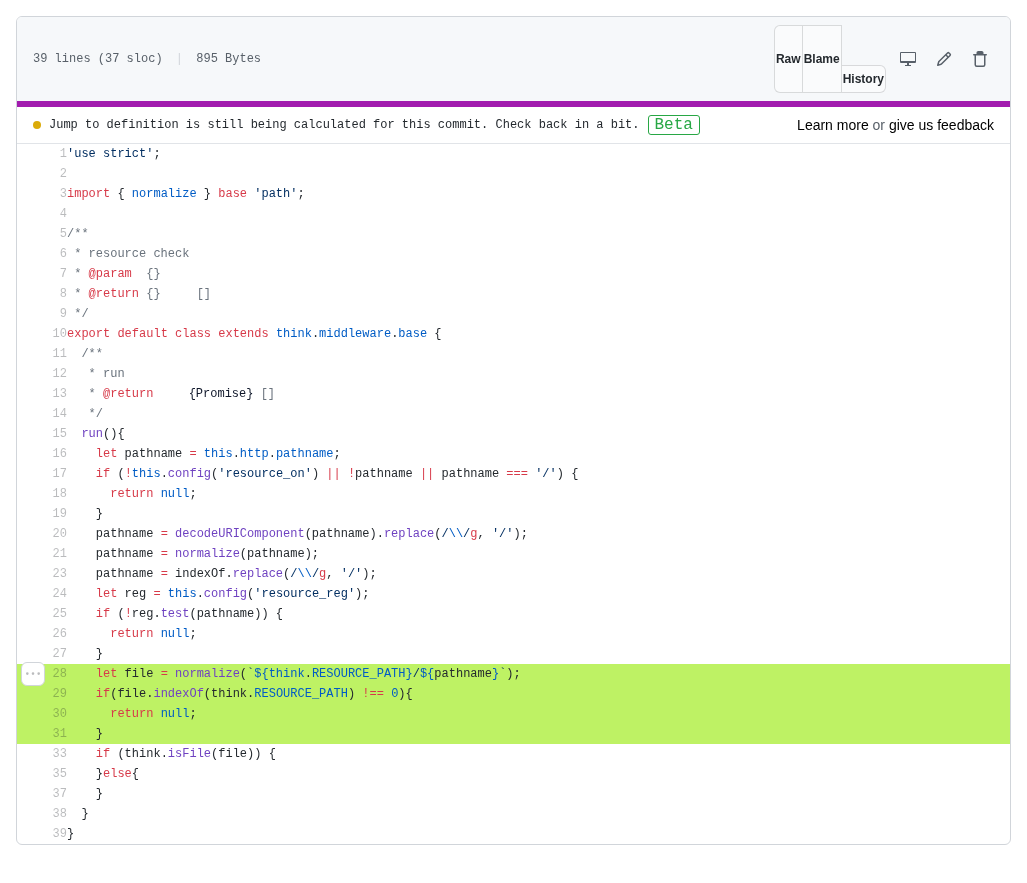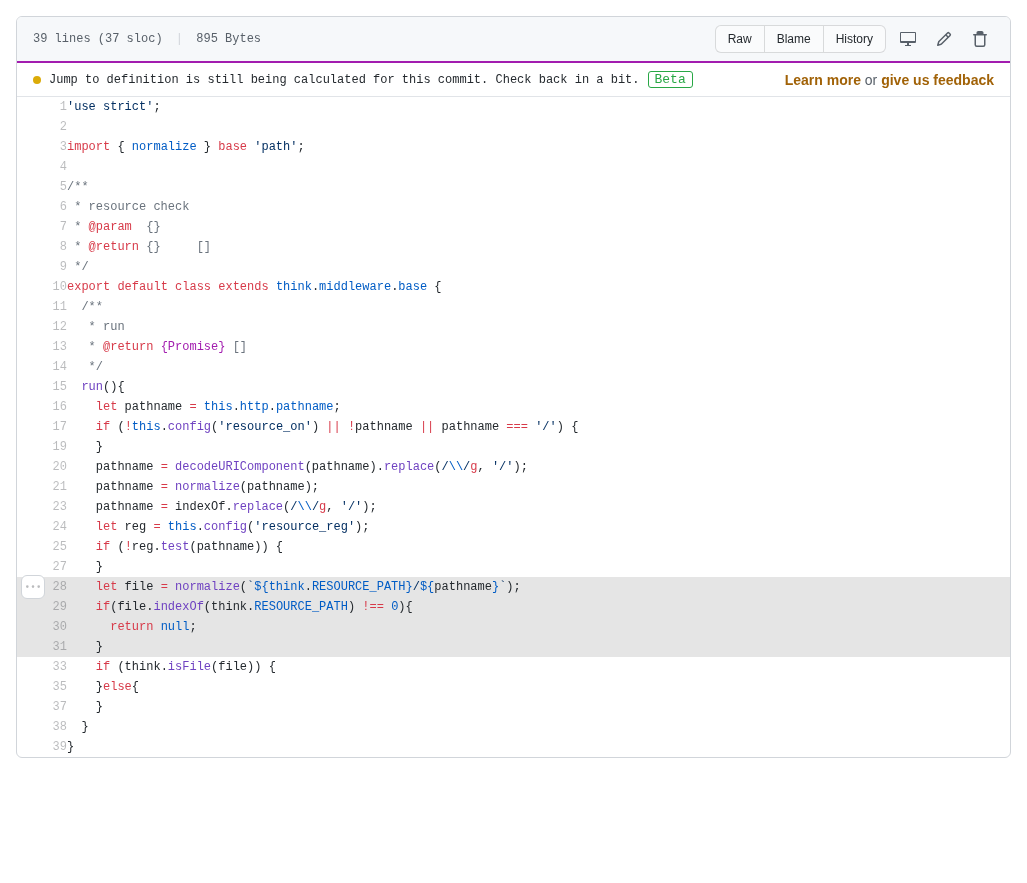--- a/index.html
+++ b/index.html
@@ -1,46 +1,46 @@
 <!DOCTYPE html>
 <html><head>
   <meta charset="utf-8">
   <style>
     * { box-sizing: border-box; margin: 0; padding: 0; }
     body { font-family: -apple-system, BlinkMacSystemFont, "Segoe UI", Helvetica, Arial, sans-serif; background: #fff; color: #24292e; font-size: 14px; padding: 16px; }
     .container { border: 1px solid #d1d5da; border-radius: 6px; overflow: hidden; }
-    .file-header { display: flex; justify-content: space-between; align-items: center; padding: 8px 16px; background: #f6f8fa; border-bottom: 2px solid #a21caf; }
+    .file-header { display: flex; justify-content: space-between; align-items: center; padding: 8px 16px; background: #f6f8fa; border-bottom: 6px solid #a21caf; }
     .file-info { font-family: SFMono-Regular, Consolas, "Liberation Mono", Menlo, monospace; font-size: 12px; color: #586069; }
     .divider { display: inline-block; margin: 0 6px; color: #d1d5da; }
     .file-actions { display: flex; align-items: center; gap: 0; }
     .btn-group { display: flex; }
-    .btn { background: #fafbfc; border: 1px solid rgba(27,31,35,0.15); padding: 3px 12px; font-size: 12px; font-weight: 400; line-height: 20px; cursor: pointer; color: #24292e; }
+    .btn { background: #fafbfc; border: 1px solid rgba(27,31,35,0.15); padding: 3px 1px; font-size: 12px; font-weight: 700; line-height: 20px; cursor: pointer; color: #24292e; }
     .btn:first-child { border-top-left-radius: 6px; border-bottom-left-radius: 6px; }
-    .btn:last-child { border-top-right-radius: 6px; border-bottom-right-radius: 6px; }
+    .btn:last-child { border-top-right-radius: 6px; border-bottom-right-radius: 6px; margin-top: 40px; }
     .btn + .btn { border-left: 0; }
     .icon-action { display: inline-flex; align-items: center; justify-content: center; width: 28px; height: 28px; margin-left: 8px; cursor: pointer; color: #586069; }
     .icon-action svg { fill: currentColor; }
     .banner { display: flex; justify-content: space-between; align-items: center; padding: 8px 16px; background: #fff; border-bottom: 1px solid #e1e4e8; font-family: SFMono-Regular, Consolas, "Liberation Mono", Menlo, monospace; font-size: 12px; }
     .banner-left { display: flex; align-items: center; gap: 8px; }
     .status-dot { width: 8px; height: 8px; border-radius: 50%; background: #dbab09; display: inline-block; }
-    .beta-badge { border: 1px solid #28a745; color: #28a745; padding: 0 6px; border-radius: 3px; font-size: 13px; }
+    .beta-badge { border: 1px solid #28a745; color: #28a745; padding: 0 6px; border-radius: 3px; font-size: 16px; }
     .banner-right { font-family: -apple-system, BlinkMacSystemFont, "Segoe UI", Helvetica, Arial, sans-serif; font-size: 14px; color: #586069; }
-    .link { color: #a16207; text-decoration: none; cursor: pointer; font-weight: bold; }
+    .link { color: #000000; text-decoration: none; cursor: pointer; }
     .code-table { width: 100%; border-collapse: collapse; font-family: SFMono-Regular, Consolas, "Liberation Mono", Menlo, monospace; font-size: 12px; line-height: 20px; }
     .code-table td { padding: 0; vertical-align: top; }
     .line-num { width: 50px; min-width: 50px; text-align: right; padding: 0 10px; color: rgba(27,31,35,0.3); user-select: none; }
     .line-code { padding: 0 10px; white-space: pre; }
-    tr.hl td { background: #e5e5e5; margin-top: 36px; }
+    tr.hl td { background: #bef264; margin-top: 36px; }
     .tok-str { color: #032f62; }
     .tok-kw { color: #d73a49; }
     .tok-cmt { color: #6a737d; }
     .tok-fn { color: #6f42c1; }
     .tok-const { color: #005cc5; }
     .tok-prop { color: #005cc5; }
-    .tok-tag { color: #a21caf; }
+    .tok-tag { color: #0f172a; margin-left: 28px; }
     .ellipsis-btn { position: absolute; left: 4px; border: 1px solid #d1d5da; border-radius: 6px; background: #fff; width: 24px; height: 24px; display: flex; align-items: center; justify-content: center; cursor: pointer; }
     .ellipsis-row { position: relative; }
   </style>
 </head>
 <body>
 
 <div class="container">
   <div class="file-header">
     <div class="file-info">
       <span>39 lines (37 sloc)</span>
@@ -146,20 +146,24 @@
         </tr>
         <tr>
           <td class="line-num">16</td>
           <td class="line-code"><span>    </span><span class="tok-kw">let</span><span> pathname </span><span class="tok-kw">=</span><span> </span><span class="tok-const">this</span><span>.</span><span class="tok-prop">http</span><span>.</span><span class="tok-prop">pathname</span><span>;</span></td>
         </tr>
         <tr>
           <td class="line-num">17</td>
           <td class="line-code"><span>    </span><span class="tok-kw">if</span><span> (</span><span class="tok-kw">!</span><span class="tok-const">this</span><span>.</span><span class="tok-fn">config</span><span>(</span><span class="tok-str">'resource_on'</span><span>) </span><span class="tok-kw">||</span><span> </span><span class="tok-kw">!</span><span>pathname </span><span class="tok-kw">||</span><span> pathname </span><span class="tok-kw">===</span><span> </span><span class="tok-str">'/'</span><span>) {</span></td>
         </tr>
         <tr>
+          <td class="line-num">18</td>
+          <td class="line-code"><span>      </span><span class="tok-kw">return</span><span> </span><span class="tok-const">null</span><span>;</span></td>
+        </tr>
+        <tr>
           <td class="line-num">19</td>
           <td class="line-code"><span>    }</span></td>
         </tr>
         <tr>
           <td class="line-num">20</td>
           <td class="line-code"><span>    pathname </span><span class="tok-kw">=</span><span> </span><span class="tok-fn">decodeURIComponent</span><span>(pathname).</span><span class="tok-fn">replace</span><span>(</span><span class="tok-str">/</span><span class="tok-const">\\</span><span class="tok-str">/</span><span class="tok-kw">g</span><span>, </span><span class="tok-str">'/'</span><span>);</span></td>
         </tr>
         <tr>
           <td class="line-num">21</td>
           <td class="line-code"><span>    pathname </span><span class="tok-kw">=</span><span> </span><span class="tok-fn">normalize</span><span>(pathname);</span></td>
@@ -168,20 +172,24 @@
           <td class="line-num">23</td>
           <td class="line-code"><span>    pathname </span><span class="tok-kw">=</span><span> indexOf.</span><span class="tok-fn">replace</span><span>(</span><span class="tok-str">/</span><span class="tok-const">\\</span><span class="tok-str">/</span><span class="tok-kw">g</span><span>, </span><span class="tok-str">'/'</span><span>);</span></td>
         </tr>
         <tr>
           <td class="line-num">24</td>
           <td class="line-code"><span>    </span><span class="tok-kw">let</span><span> reg </span><span class="tok-kw">=</span><span> </span><span class="tok-const">this</span><span>.</span><span class="tok-fn">config</span><span>(</span><span class="tok-str">'resource_reg'</span><span>);</span></td>
         </tr>
         <tr>
           <td class="line-num">25</td>
           <td class="line-code"><span>    </span><span class="tok-kw">if</span><span> (</span><span class="tok-kw">!</span><span>reg.</span><span class="tok-fn">test</span><span>(pathname)) {</span></td>
+        </tr>
+        <tr>
+          <td class="line-num">26</td>
+          <td class="line-code"><span>      </span><span class="tok-kw">return</span><span> </span><span class="tok-const">null</span><span>;</span></td>
         </tr>
         <tr>
           <td class="line-num">27</td>
           <td class="line-code"><span>    }</span></td>
         </tr>
         <tr class="hl ellipsis-row">
           <td class="line-num" style="position: relative;">28<div class="ellipsis-btn" style="top: -2px;">
               <svg viewBox="0 0 16 16" width="14" height="14">
                 <path fill="currentColor" d="M8 9a1.5 1.5 0 100-3 1.5 1.5 0 000 3zM1.5 9a1.5 1.5 0 100-3 1.5 1.5 0 000 3zm13 0a1.5 1.5 0 100-3 1.5 1.5 0 000 3z"></path>
               </svg>

